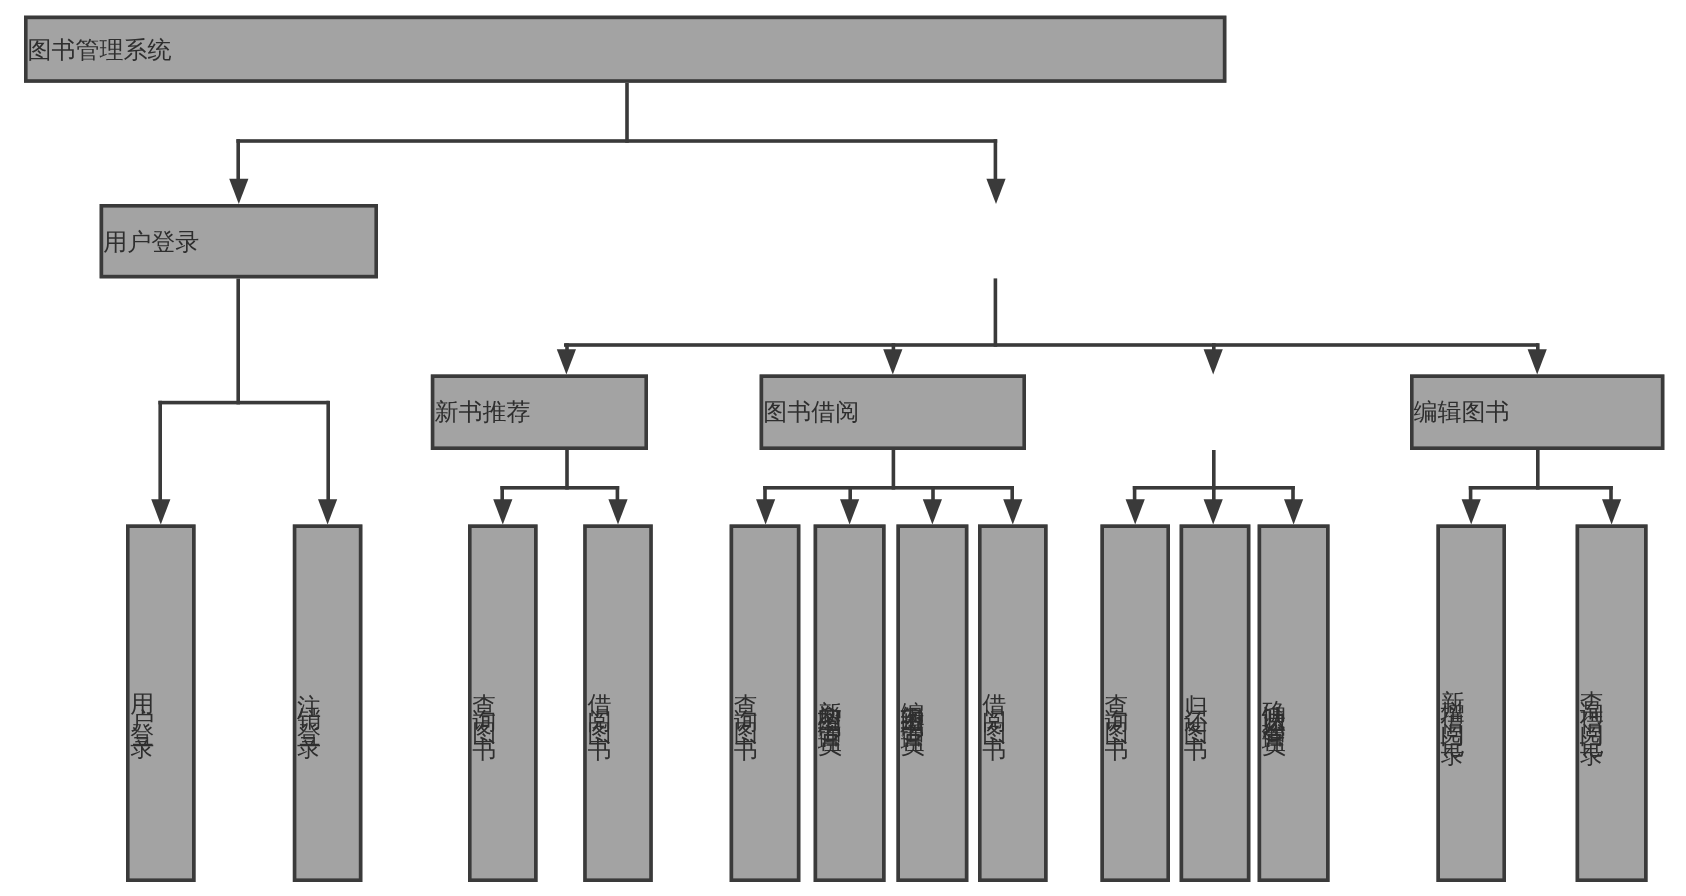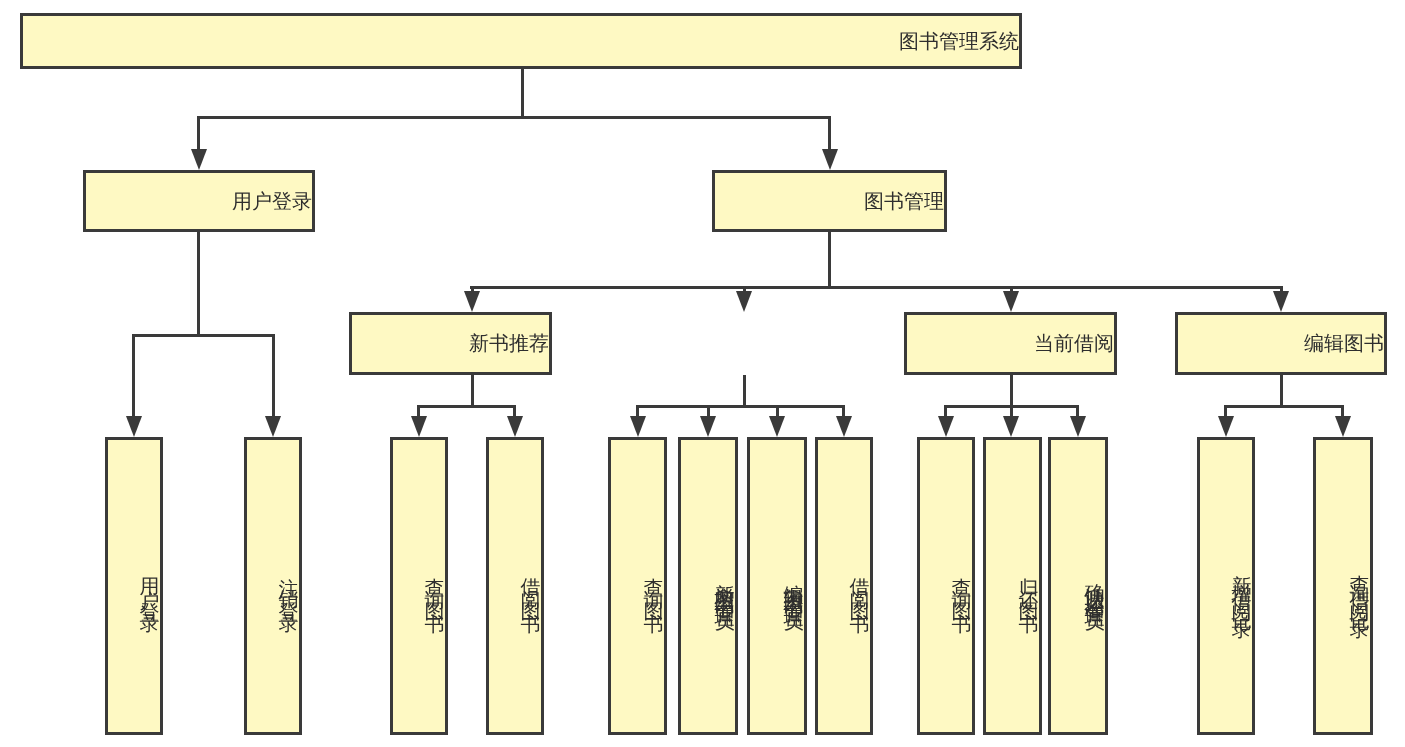--- a/index.html
+++ b/index.html
@@ -7,25 +7,25 @@
     --text:#2e2e2e;
     --wm:#a8a8a8;
   }
   *{margin:0;padding:0;box-sizing:border-box;}
   html,body{width:1405px;height:747px;background:#ffffff;overflow:hidden;}
   body{font-family:"Liberation Sans", sans-serif;}
   #canvas{position:relative;width:1405px;height:747px;background:#fff;}
 
   .box{
     position:absolute;
-    background:#fef9c3;
+    background:#a3a3a3;
     border:3px solid var(--line);
     display:flex;
     align-items:center;
-    justify-content:flex-end;
+    justify-content:flex-start;
     color:var(--text);
     font-size:20px;
     z-index:2;
   }
   .leaf{height:298px;top:437px;}
   .vtext{
     writing-mode:vertical-rl;
     text-orientation:mixed;
     color:var(--text);
     font-size:20px;
@@ -116,29 +116,26 @@
   <div class="v" style="left:1341px;top:405px;height:12px;"></div>
   <div class="ah" style="left:1334.5px;top:416px;"></div>
 
   <div class="box" style="left:20px;top:13px;width:1002px;height:56px;">
     <span>图书管理系统</span>
   </div>
 
   <div class="box" style="left:83px;top:170px;width:232px;height:62px;">
     <span>用户登录</span>
   </div>
-  <div class="box" style="left:712px;top:170px;width:235px;height:62px;">
-    <span>图书管理</span>
-  </div>
 
-  <div class="box" style="left:349px;top:312px;width:203px;height:63px;">
+  <div class="box" style="left:359px;top:312px;width:181px;height:63px;">
     <span>新书推荐</span>
   </div>
-  <div class="box" style="left:904px;top:312px;width:213px;height:63px;">
-    <span>当前借阅</span>
+  <div class="box" style="left:633px;top:312px;width:222px;height:63px;">
+    <span>图书借阅</span>
   </div>
   <div class="box" style="left:1175px;top:312px;width:212px;height:63px;">
     <span>编辑图书</span>
   </div>
 
   <div class="box leaf" style="left:105px;width:58px;">
     <span class="vtext ls4">用户登录</span>
   </div>
   <div class="box leaf" style="left:244px;width:58px;">
     <span class="vtext ls4">注销登录</span>

